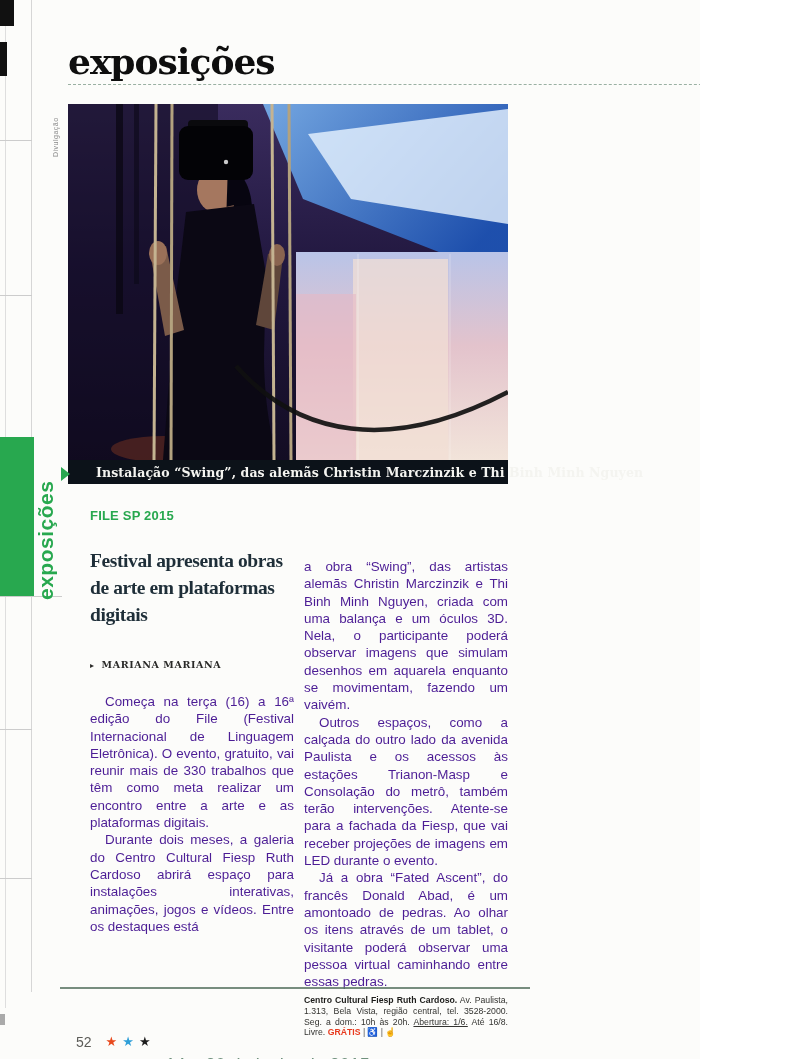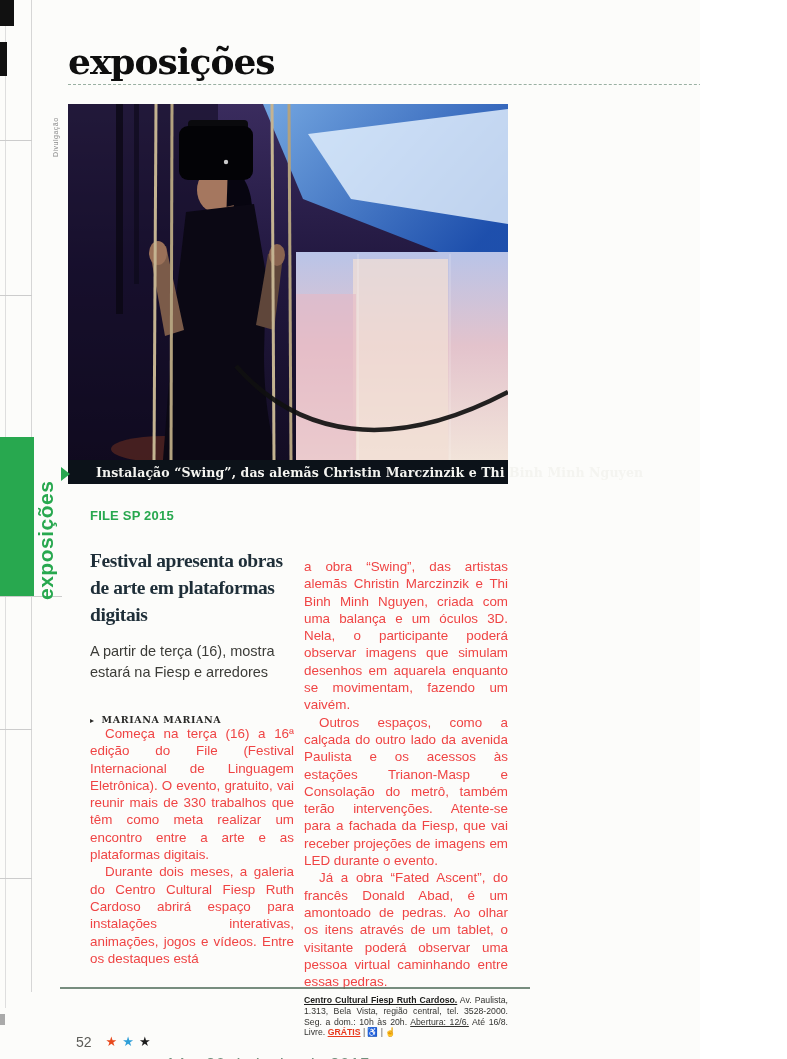--- a/index.html
+++ b/index.html
@@ -65,30 +65,30 @@
   .kicker { font-size:13px; font-weight:bold; letter-spacing:.2px; }
   .headline {
     margin-top:24px; font-size:19.5px; line-height:27px; font-weight:bold;
     letter-spacing:-.4px; color:#1e2e38;font-family:Liberation Serif, serif;
   }
   .subhead { margin-top:13px; font-size:14.5px; line-height:21px; color:#3c3c38; }
   .byline { margin-top:31px; font-family:"DejaVu Serif", serif;
     font-size:9.5px; font-weight:bold; letter-spacing:.6px; color:#2a2a28; }
   .byline-arrow { font-size:8px; margin-right:3px; }
   p.body {
-    font-size:13.4px; line-height:17.3px; color:#ef4444;
+    font-size:13.4px; line-height:17.3px; color:#4c1d95;
     text-align:justify; margin:0;
   }
   p.body.indent { text-indent:15px; }
   .col-left p.body:first-of-type { margin-top:23px; }
   .service {
     margin-top:5px; font-size:8.7px; line-height:10.6px; color:#333330;
     text-align:justify;
   }
-  .service b { color:#1c1c1a;text-decoration:underline; }
+  .service b { color:#1c1c1a; }
   .service .u { text-decoration:underline; }
   .service .gratis { font-weight:bold; }
   .service .svc-icons { color:#555; }
 
   
   .footer-rule { position:absolute; left:60px; top:987px; width:470px; height:2px;
     background:#55705f; opacity:.8; }
   .footer { position:absolute; left:76px; top:1007px; display:flex; align-items:center;justify-content:flex-end; }
   .pagenum { font-size:14px; color:#5c5c58; margin-right:14px; }
   .star { font-size:13px; margin-right:5px; }
@@ -174,34 +174,33 @@
     </div>
   </div>
 
   <div class="green-block" style="background: rgb(40, 168, 79);"></div>
   <div class="sidebar-label vert" style="color: rgb(40, 168, 79);">exposições</div>
 
   <div class="article">
     <div class="col-left">
       <div class="kicker" style="color: rgb(40, 168, 79);">FILE SP 2015</div>
       <h2 class="headline">Festival apresenta obras de arte em plataformas digitais</h2>
-      <p class="subhead">A partir de terça (16), mostra estará na Fiesp e arredores</p>
       <div class="byline">
         <span class="byline-arrow">▸</span>
         <span>MARIANA MARIANA</span>
       </div>
       <p class="body indent">Começa na terça (16) a 16ª edição do File (Festival Internacional de Linguagem Eletrônica). O evento, gratuito, vai reunir mais de 330 trabalhos que têm como meta realizar um encontro entre a arte e as plataformas digitais.</p>
       <p class="body indent">Durante dois meses, a galeria do Centro Cultural Fiesp Ruth Cardoso abrirá espaço para instalações interativas, animações, jogos e vídeos. Entre os destaques está</p>
     </div>
     <div class="col-right">
       <p class="body">a obra “Swing”, das artistas alemãs Christin Marczinzik e Thi Binh Minh Nguyen, criada com uma balança e um óculos 3D. Nela, o participante poderá observar imagens que simulam desenhos em aquarela enquanto se movimentam, fazendo um vaivém.</p>
       <p class="body indent">Outros espaços, como a calçada do outro lado da avenida Paulista e os acessos às estações Trianon-Masp e Consolação do metrô, também terão intervenções. Atente-se para a fachada da Fiesp, que vai receber projeções de imagens em LED durante o evento.</p>
       <p class="body indent">Já a obra “Fated Ascent”, do francês Donald Abad, é um amontoado de pedras. Ao olhar os itens através de um tablet, o visitante poderá observar uma pessoa virtual caminhando entre essas pedras.</p>
       <p class="service">
-        <b>Centro Cultural Fiesp Ruth Cardoso.</b><span> Av. Paulista, 1.313, Bela Vista, região central, tel. 3528-2000. Seg. a dom.: 10h às 20h. </span><span class="u">Abertura: 12/6.</span><span> Até 16/8. Livre. </span><b class="gratis" style="color: rgb(232, 57, 29);">GRÁTIS</b><span class="svc-icons"> | ♿ | ☝</span>
+        <b>Centro Cultural Fiesp Ruth Cardoso.</b><span> Av. Paulista, 1.313, Bela Vista, região central, tel. 3528-2000. Seg. a dom.: 10h às 20h. </span><span class="u">Abertura: 1/6.</span><span> Até 16/8. Livre. </span><b class="gratis" style="color: rgb(232, 57, 29);">GRÁTIS</b><span class="svc-icons"> | ♿ | ☝</span>
       </p>
     </div>
   </div>
 
   <div class="footer-rule"></div>
   <div class="footer">
     <span class="pagenum">52</span>
     <span class="star" style="color: rgb(232, 73, 29);">★</span>
     <span class="star" style="color: rgb(47, 159, 216);">★</span>
     <span class="star" style="color: rgb(28, 28, 28);">★</span>

